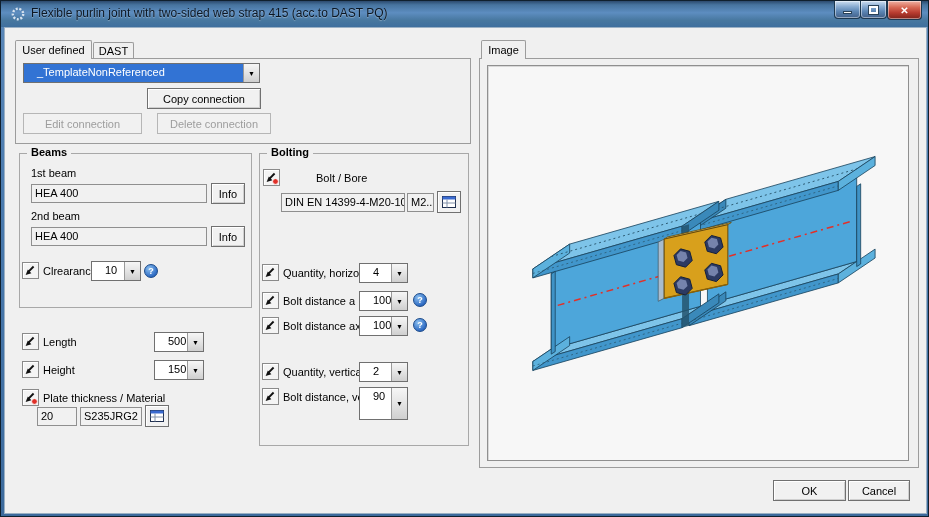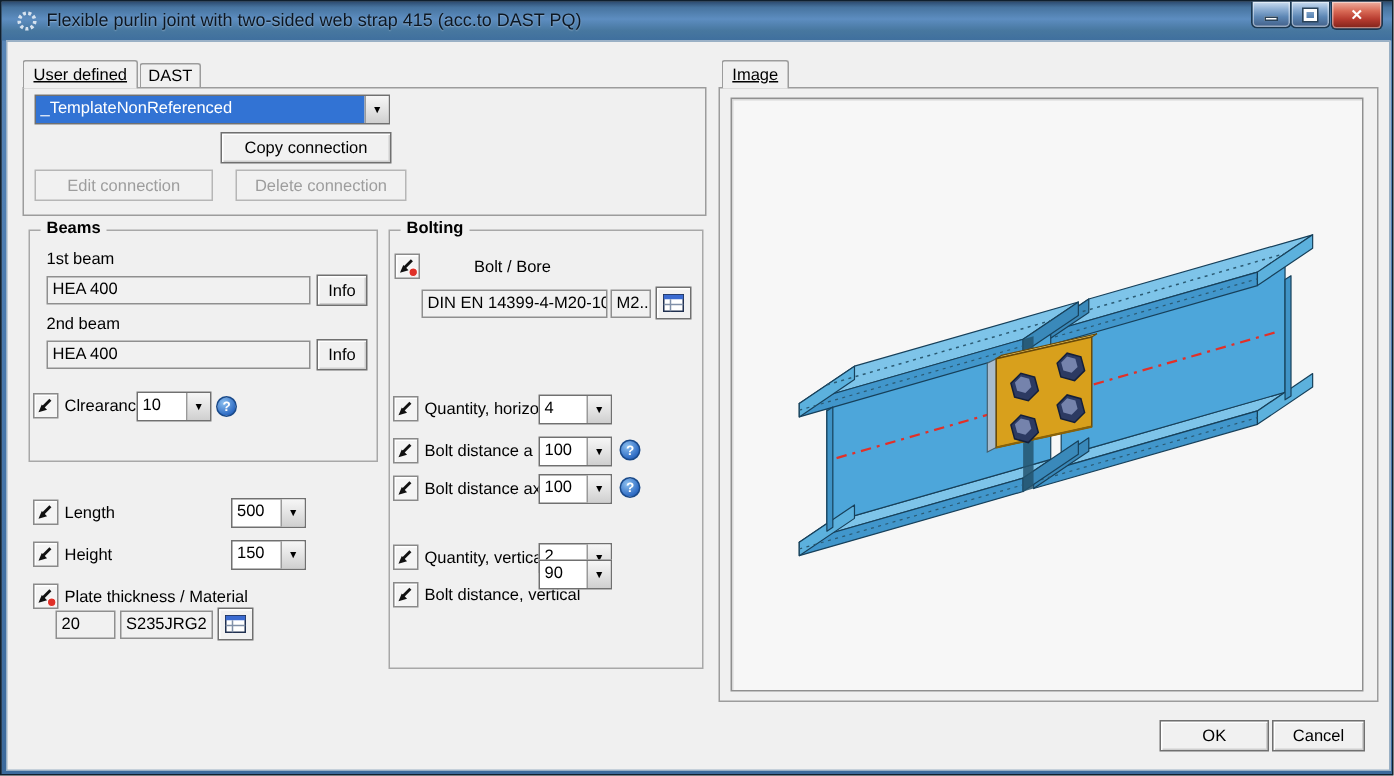--- a/index.html
+++ b/index.html
@@ -22,40 +22,40 @@
   .capbtn.close{ background:linear-gradient(180deg,#f0b2a4 0%,#d86a56 35%,#b83c30 65%,#7e221a 100%); }
   .min-bar{ width:9px; height:3px; background:#fff; border:1px solid #2a4258; margin-top:6px; }
   .max-box{ width:9px; height:8px; border:2px solid #fff; outline:1px solid #2a4258; background:transparent; }
 
   .client{ position:absolute; left:3px; top:26px; width:923px; height:487px; background:#f0f0f0;
     border:1px solid #9ab0c4; }
 
   .tab{ position:absolute; background:#f0f0f0; border:1px solid #9c9c9c; border-bottom:none;
     border-radius:2px 2px 0 0; font-size:11px; color:#000; display:flex; align-items:center;
     justify-content:center; }
-  .tab.active{ z-index:3;text-decoration:underline; }
+  .tab.active{ z-index:3; }
   .tab.inactive{ z-index:1; }
   .tabpanel{ position:absolute; border:1px solid #9c9c9c; background:#f0f0f0; z-index:2; }
 
   .btn{ position:absolute; background:#f1f1f1; border:1px solid #707070; font-size:11px; color:#000;
     display:flex; align-items:center; justify-content:center; cursor:default;
     box-shadow:inset 1px 1px 0 #ffffff, inset -1px -1px 0 #cfcfcf; }
   .btn.disabled{ color:#9d9d9d; border-color:#b6b6b6; box-shadow:none; }
 
   .grp{ position:absolute; border:1px solid #a8a8a8; }
   .grp-title{ position:absolute; top:-8px; left:7px; background:#f0f0f0; padding:0 4px;
     font-size:11px; font-weight:bold; color:#000; white-space:nowrap; }
 
   .lbl{ position:absolute; font-size:11px; color:#000; white-space:nowrap; }
 
   .field{ position:absolute; background:#f1f1f1; border:1px solid #8f8f8f; font-size:11px; color:#000;
     padding:2px 3px; overflow:hidden; white-space:nowrap; }
 
   .combo{ position:absolute; background:#fff; border:1px solid #707070; display:flex; }
-  .combo-val{ flex:1; font-size:11px; color:#000; padding:2px 3px; overflow:hidden; white-space:nowrap; }
+  .combo-val{ flex:1; font-size:11px; color:#000; padding:2px 13px; overflow:hidden; white-space:nowrap; }
   .combo.selected .combo-val{ background:#3273d4; color:#fff; }
   .combo-btn{ width:16px; border-left:1px solid #9a9a9a; display:flex; align-items:center;
     justify-content:center; font-size:7px; color:#000;
     background:linear-gradient(180deg,#f6f6f6 0%,#e4e4e4 50%,#cfcfcf 100%); }
 
   .attr-btn{ position:absolute; width:17px; height:17px; background:#f4f4f4; border:1px solid #8a8a8a;
     box-shadow:inset 1px 1px 0 #fff; }
   .help-badge{ position:absolute; width:14px; height:14px; border-radius:50%;
     background:radial-gradient(circle at 35% 30%, #8cc0f0, #2f6cc4 70%, #1d4e9e);
     border:1px solid #1a4a8a; color:#fff; font-size:9px; font-weight:bold;
@@ -241,21 +241,21 @@
     <span class="combo-btn">▼</span>
   </div>
 
   <div class="attr-btn" style="left:261px;top:387px;">
     <svg viewBox="0 0 17 17" width="15" height="15">
       <line x1="12" y1="4" x2="6" y2="10" stroke="#111" stroke-width="2.2"></line>
         <polygon points="3,13.5 9.5,11.5 5.5,7.5" fill="#111"></polygon>
     </svg>
   </div>
   <span class="lbl" style="left:282px;top:390px;">Bolt distance, vertical</span>
-  <div class="combo" style="left:358px;top:372px;width:49px;height:20px;">
+  <div class="combo" style="left:358px;top:386px;width:49px;height:33px;">
     <span class="combo-val">90</span>
     <span class="combo-btn">▼</span>
   </div>
 
   <div class="tab active" style="left:480px;top:39px;width:45px;height:19px;">
     <span>Image</span>
   </div>
   <div class="tabpanel" style="left:478px;top:57px;width:440px;height:410px;"></div>
   <div class="imgbox" style="z-index:3;">
     <svg viewBox="0 0 422 396" width="420" height="394">

